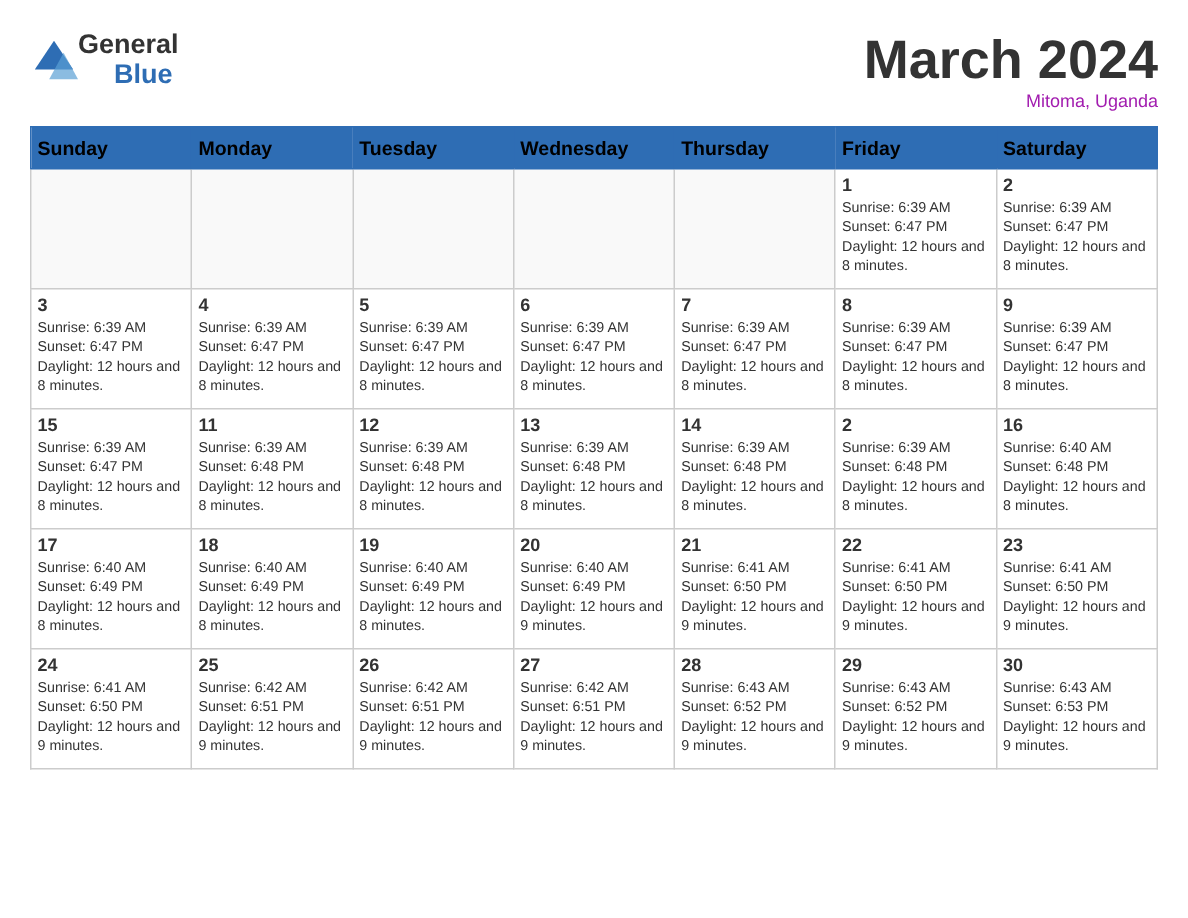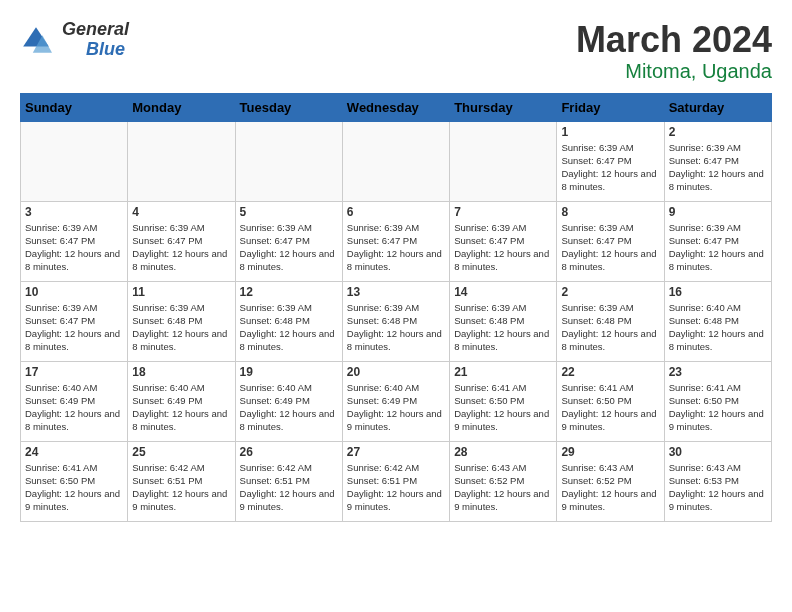--- a/index.html
+++ b/index.html
@@ -12,22 +12,21 @@
     }
     .header {
       display: flex;
       justify-content: space-between;
       align-items: flex-start;
       margin-bottom: 10px;
     }
     .logo {
       display: flex;
       align-items: center;
-      gap: 10px;
-      font-style: italic;
+      gap: 0;
     }
     .logo-text {
       display: flex;
       flex-direction: column;
       line-height: 1.1;
     }
     .logo-general {
       font-size: 18px;
       font-weight: bold;
       color: #333;
@@ -45,22 +44,22 @@
     .title-block {
       text-align: right;
     }
     .month-title {
       font-size: 36px;
       font-weight: bold;
       color: #333;
       line-height: 1.1;
     }
     .location {
-      font-size: 20px;
-      color: #15803d;
+      font-size: 12px;
+      color: #a21caf;
     }
     table {
       width: 100%;
       border-collapse: collapse;
     }
     th {
       background: #2e6db4;
       color: #000000;
       font-size: 13px;
       font-weight: bold;
@@ -185,21 +184,21 @@
         </td>
         <td class="filled">
           <span class="day-num">9</span>
           <div class="cell-info" style="white-space: pre-line;">Sunrise: 6:39 AM
 Sunset: 6:47 PM
 Daylight: 12 hours and 8 minutes.</div>
         </td>
       </tr>
       <tr>
         <td class="filled">
-          <span class="day-num">10</span>
+          <span class="day-num">15</span>
           <div class="cell-info" style="white-space: pre-line;">Sunrise: 6:39 AM
 Sunset: 6:47 PM
 Daylight: 12 hours and 8 minutes.</div>
         </td>
         <td class="filled">
           <span class="day-num">11</span>
           <div class="cell-info" style="white-space: pre-line;">Sunrise: 6:39 AM
 Sunset: 6:48 PM
 Daylight: 12 hours and 8 minutes.</div>
         </td>

